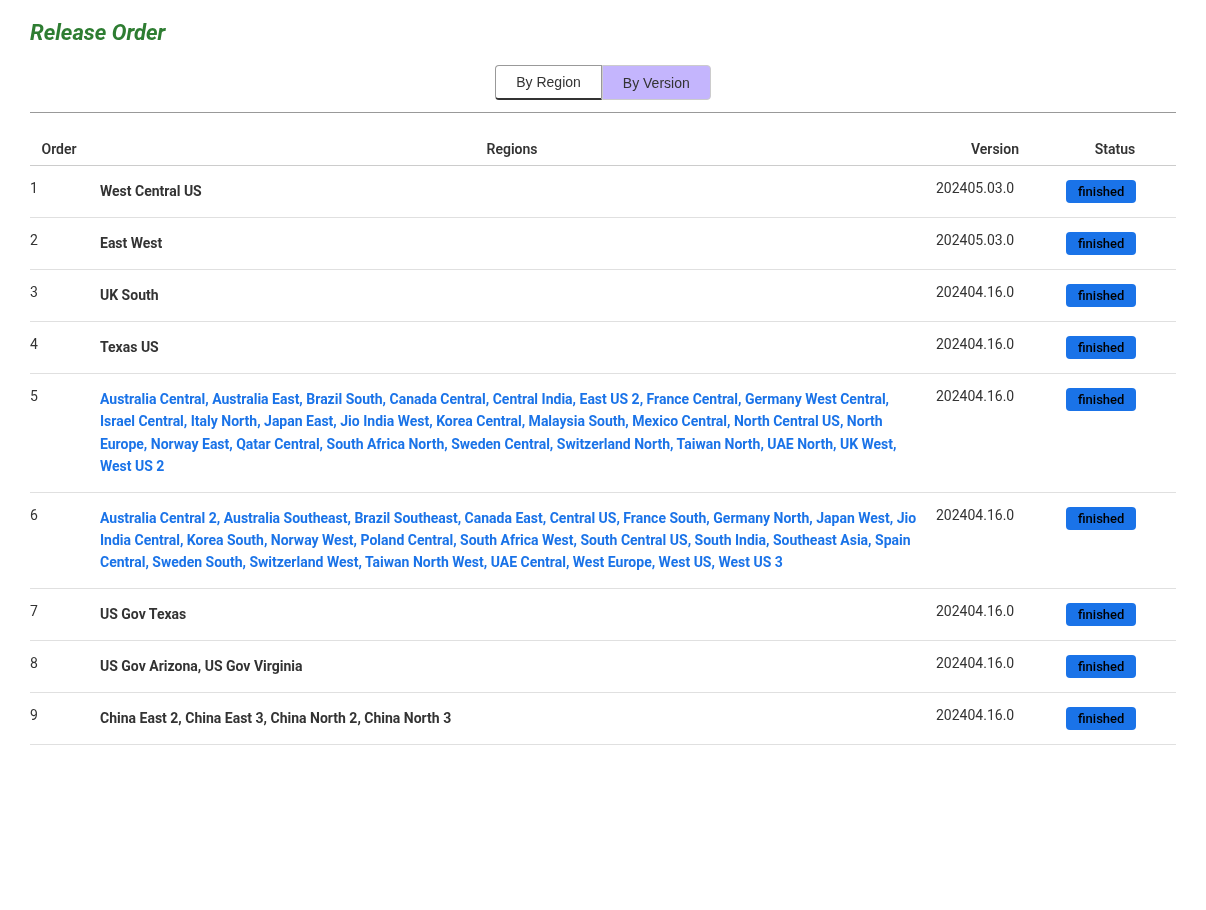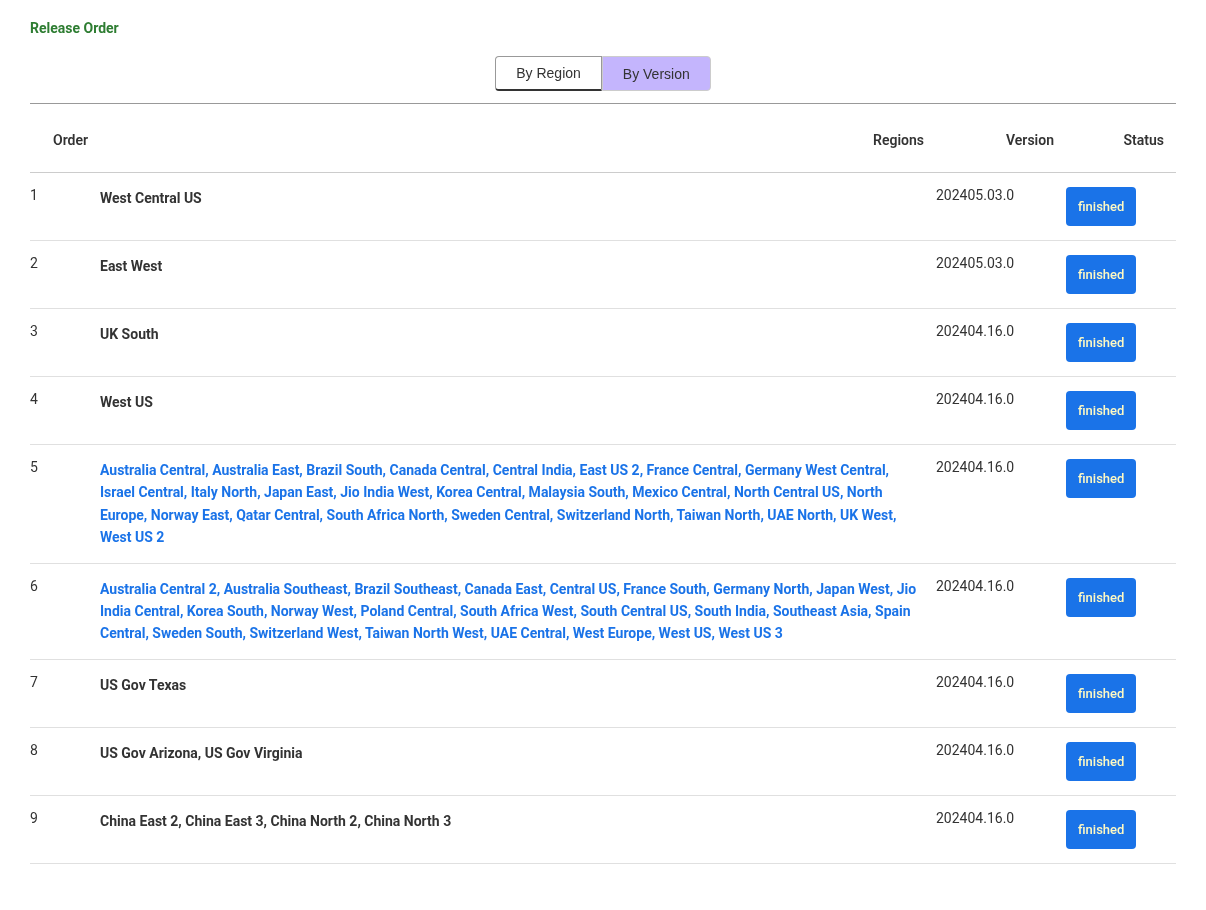--- a/index.html
+++ b/index.html
@@ -5,23 +5,24 @@
     * { box-sizing: border-box; margin: 0; padding: 0; }
     body {
       font-family: -apple-system, BlinkMacSystemFont, "Segoe UI", Roboto, sans-serif;
       font-size: 14px;
       color: #333;
       background: #fff;
       padding: 20px 30px;
     }
     h1 {
       color: #2e7d32;
-      font-size: 14px;
+      font-size: 22px;
       font-weight: 700;
       margin-bottom: 20px;
+      font-style: italic;
     }
     .tabs {
       display: flex;
       justify-content: center;
       margin-bottom: 0;
     }
     .tab {
       padding: 8px 20px;
       cursor: pointer;
       border: 1px solid #ccc;
@@ -44,23 +45,23 @@
     .divider {
       border: none;
       border-top: 1px solid #999;
       margin: 12px 0 20px 0;
     }
     table {
       width: 100%;
       border-collapse: collapse;
     }
     thead th {
-      text-align: right;
+      text-align: center;
       font-weight: 600;
-      padding: 8px 12px 24px 0;
+      padding: 8px 12px 8px 0;
       border-bottom: 1px solid #ccc;
       color: #333;
     }
     th.order-col { width: 70px; }
     th.regions-col { }
     th.version-col { width: 130px; }
     th.status-col { width: 110px; }
     tbody tr {
       border-bottom: 1px solid #e0e0e0;
     }
@@ -83,23 +84,23 @@
     td.version-cell {
       color: #333;
       white-space: nowrap;
     }
     td.status-cell {
       padding-right: 0;
     }
     .badge {
       display: inline-block;
       background: #1a73e8;
-      color: #fef9c3;
+      color: #000000;
       border-radius: 4px;
-      padding: 12px 12px;
+      padding: 4px 12px;
       font-size: 13px;
       font-weight: 500;
       white-space: nowrap;
     }
   </style>
 </head>
 <body>
 
 <h1>Release Order</h1>
 
@@ -133,21 +134,21 @@
         <td class="status-cell"><span class="badge">finished</span></td>
       </tr>
       <tr>
         <td class="order-cell">3</td>
         <td class="regions-cell plain">UK South</td>
         <td class="version-cell">202404.16.0</td>
         <td class="status-cell"><span class="badge">finished</span></td>
       </tr>
       <tr>
         <td class="order-cell">4</td>
-        <td class="regions-cell plain">West US</td>
+        <td class="regions-cell plain">Texas US</td>
         <td class="version-cell">202404.16.0</td>
         <td class="status-cell"><span class="badge">finished</span></td>
       </tr>
       <tr>
         <td class="order-cell">5</td>
         <td class="regions-cell">Australia Central, Australia East, Brazil South, Canada Central, Central India, East US 2, France Central, Germany West Central, Israel Central, Italy North, Japan East, Jio India West, Korea Central, Malaysia South, Mexico Central, North Central US, North Europe, Norway East, Qatar Central, South Africa North, Sweden Central, Switzerland North, Taiwan North, UAE North, UK West, West US 2</td>
         <td class="version-cell">202404.16.0</td>
         <td class="status-cell"><span class="badge">finished</span></td>
       </tr>
       <tr>

